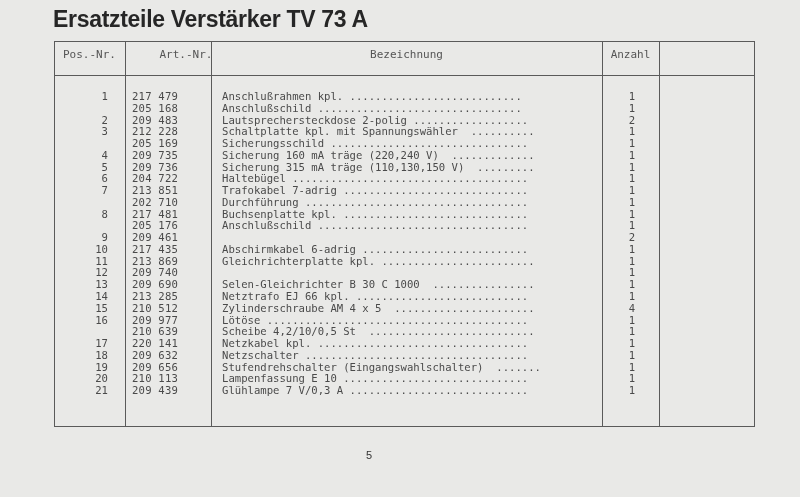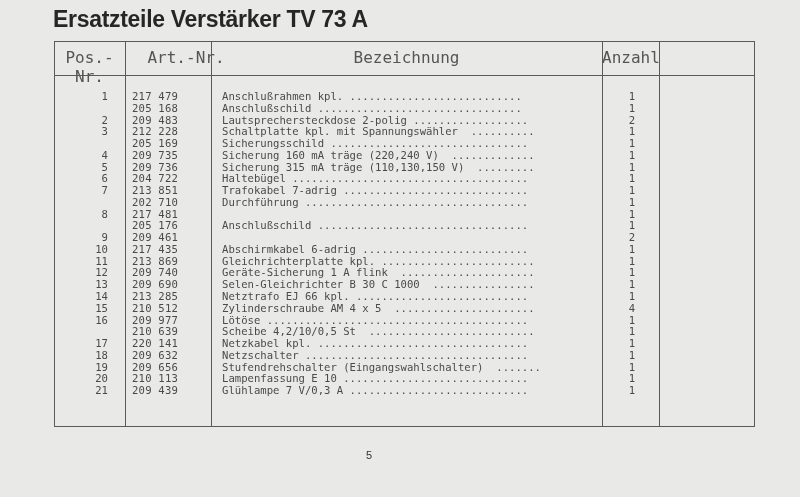--- a/index.html
+++ b/index.html
@@ -24,21 +24,21 @@
   .vline {
     position: absolute; top: 41px; height: 386px;
     width: 0; border-left: 1.4px solid #5a5a5a;
   }
   .hline {
     position: absolute; left: 54px; width: 701px; top: 75px;
     height: 0; border-top: 1.4px solid #5a5a5a;
   }
   .hdr {
     position: absolute; top: 48px; height: 18px;
-    font-family: "DejaVu Sans Mono", monospace; font-size: 16px;
+    font-family: "DejaVu Sans Mono", monospace; font-size: 11px;
     color: #555; text-align: center;
   }
   .rows {
     position: absolute; left: 0; top: 91px;
     font-family: "DejaVu Sans Mono", monospace; font-size: 10.6px;
     color: #4a4a4a;
   }
   .row { position: relative; height: 11.77px; line-height: 11.77px; width: 800px; }
   .pos { position: absolute; left: 86px; width: 22px; text-align: right; }
   .art { position: absolute; left: 132px; width: 72px; text-align: left; letter-spacing: 0.2px; }
@@ -124,20 +124,21 @@
     </div>
     <div class="row">
       <span class="pos"></span>
       <span class="art">202 710</span>
       <span class="desc">Durchführung ...................................</span>
       <span class="qty">1</span>
     </div>
     <div class="row">
       <span class="pos">8</span>
       <span class="art">217 481</span>
+      <span class="desc">Buchsenplatte kpl. .............................</span>
       <span class="qty">1</span>
     </div>
     <div class="row">
       <span class="pos"></span>
       <span class="art">205 176</span>
       <span class="desc">Anschlußschild .................................</span>
       <span class="qty">1</span>
     </div>
     <div class="row">
       <span class="pos">9</span>
@@ -152,21 +153,20 @@
     </div>
     <div class="row">
       <span class="pos">11</span>
       <span class="art">213 869</span>
       <span class="desc">Gleichrichterplatte kpl. ........................</span>
       <span class="qty">1</span>
     </div>
     <div class="row">
       <span class="pos">12</span>
       <span class="art">209 740</span>
-      <span class="desc">Geräte-Sicherung 1 A flink  .....................</span>
       <span class="qty">1</span>
     </div>
     <div class="row">
       <span class="pos">13</span>
       <span class="art">209 690</span>
       <span class="desc">Selen-Gleichrichter B 30 C 1000  ................</span>
       <span class="qty">1</span>
     </div>
     <div class="row">
       <span class="pos">14</span>

